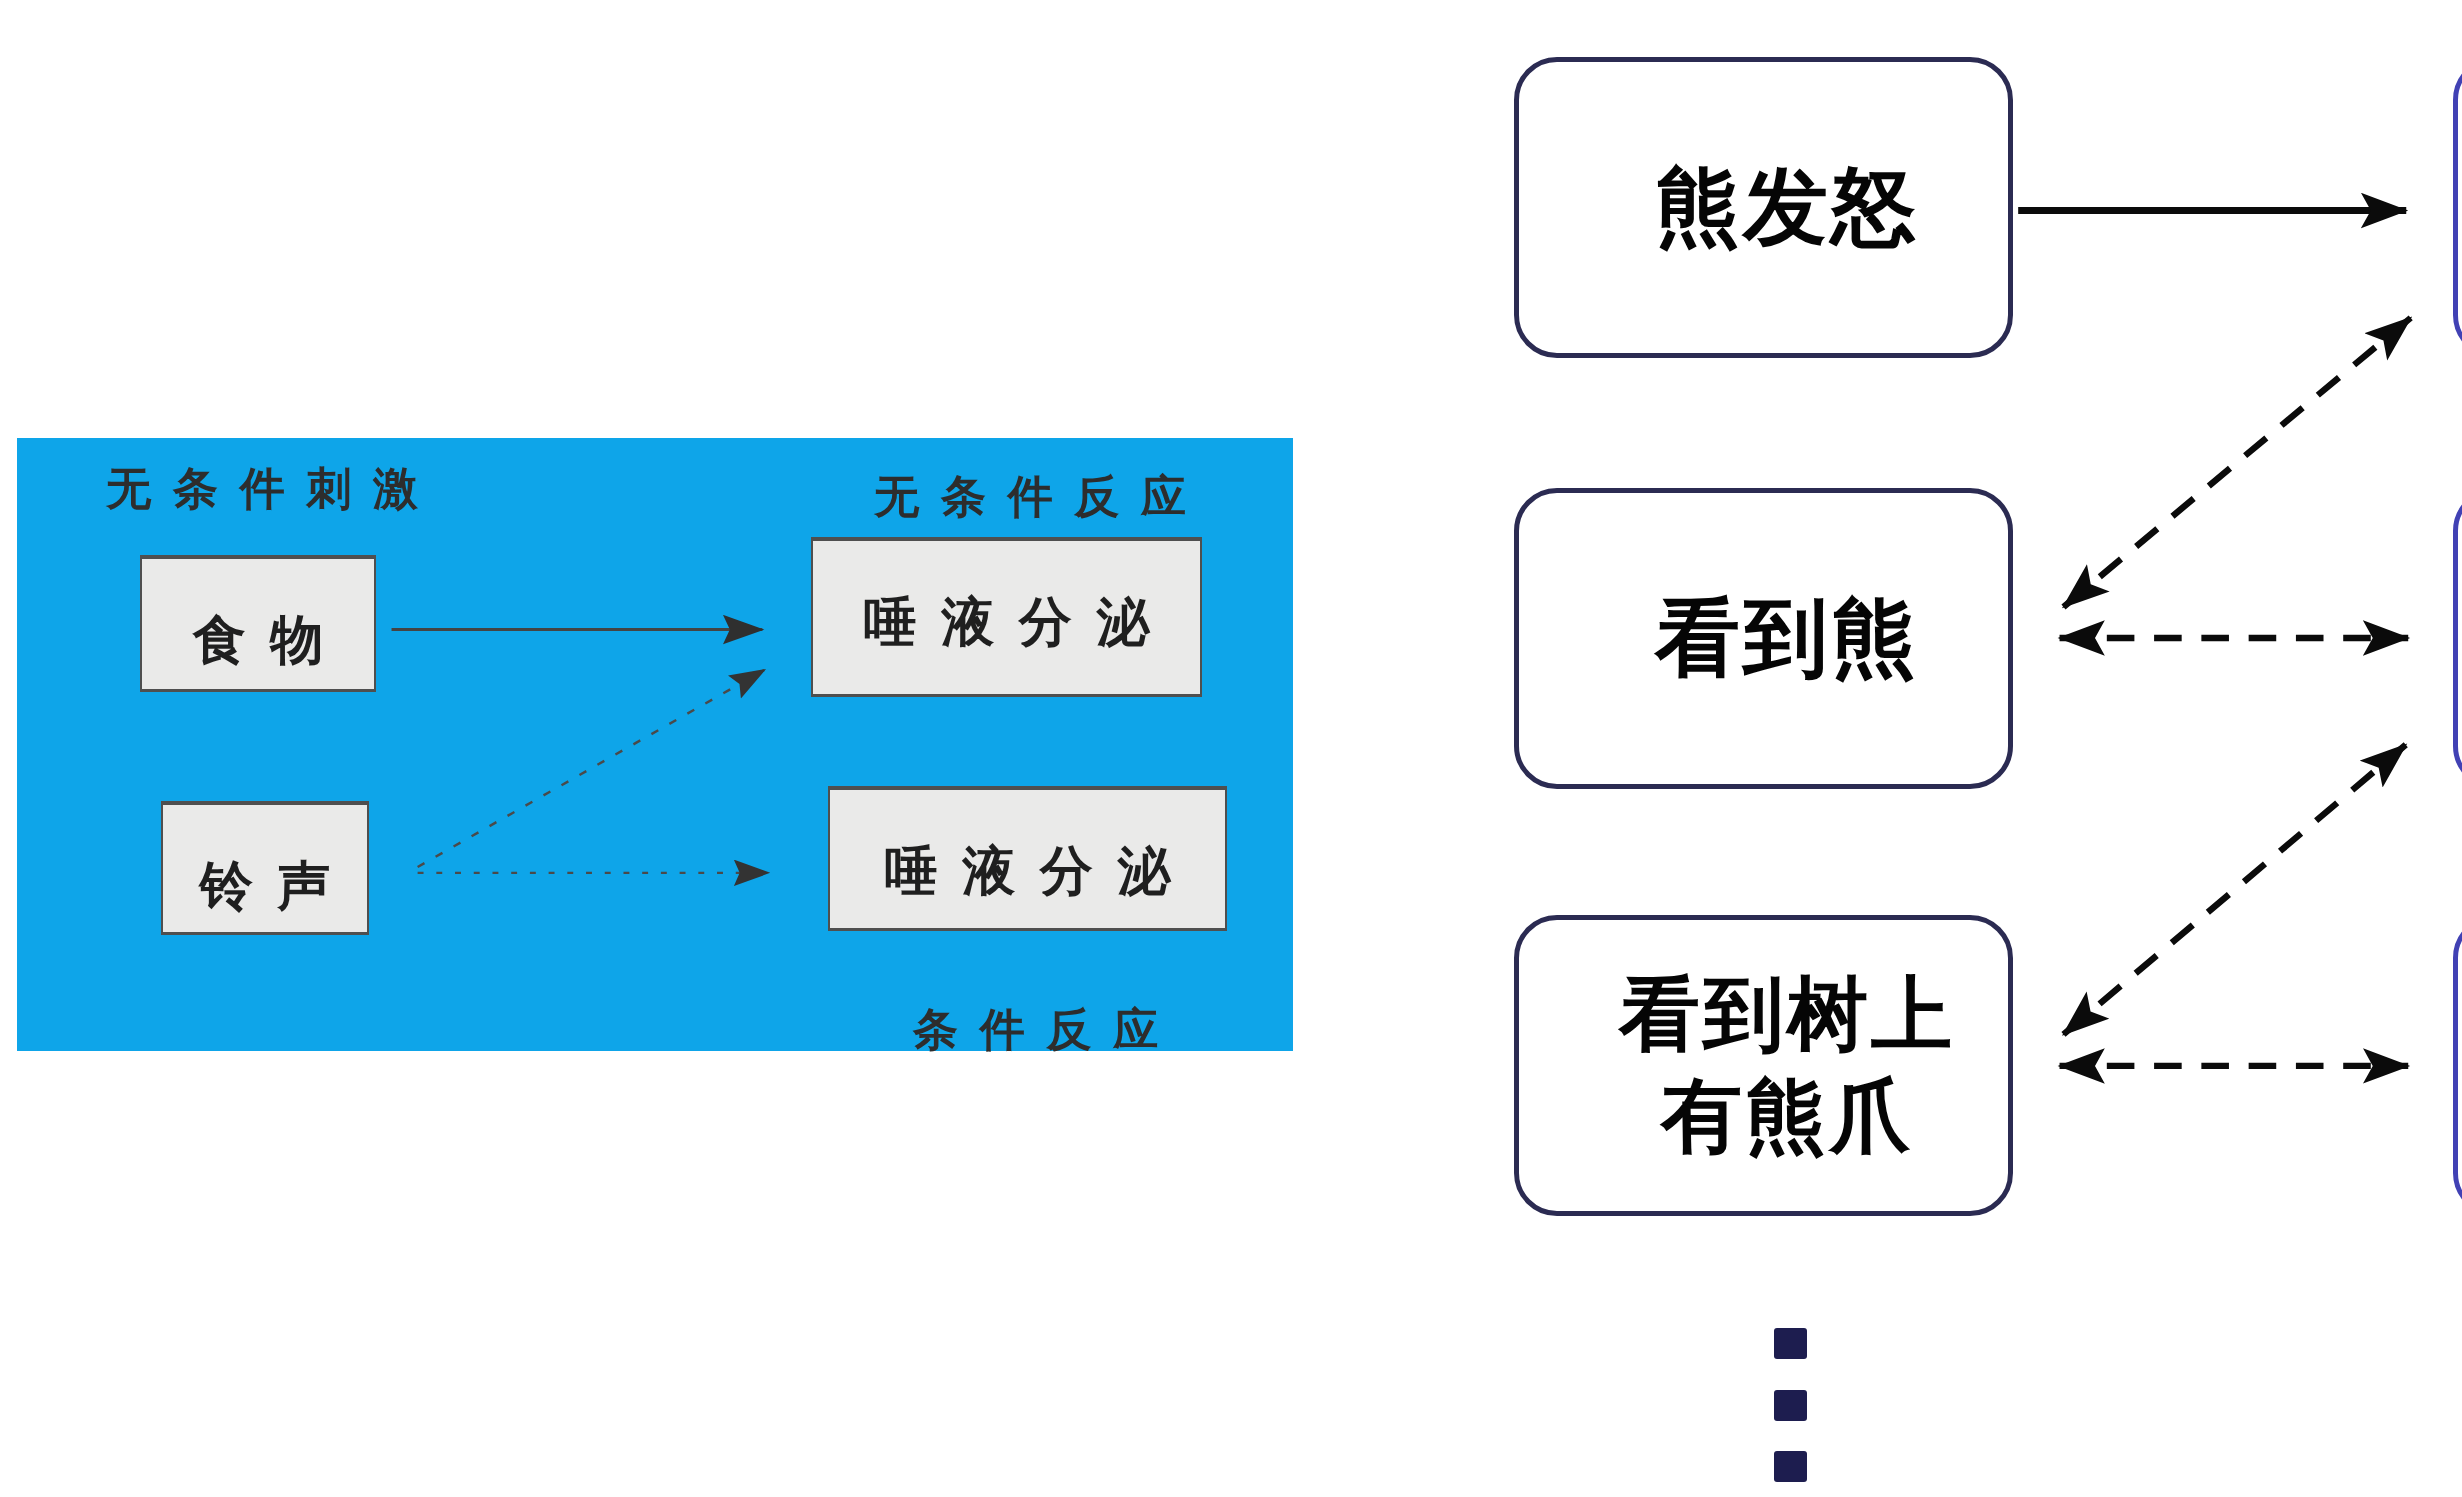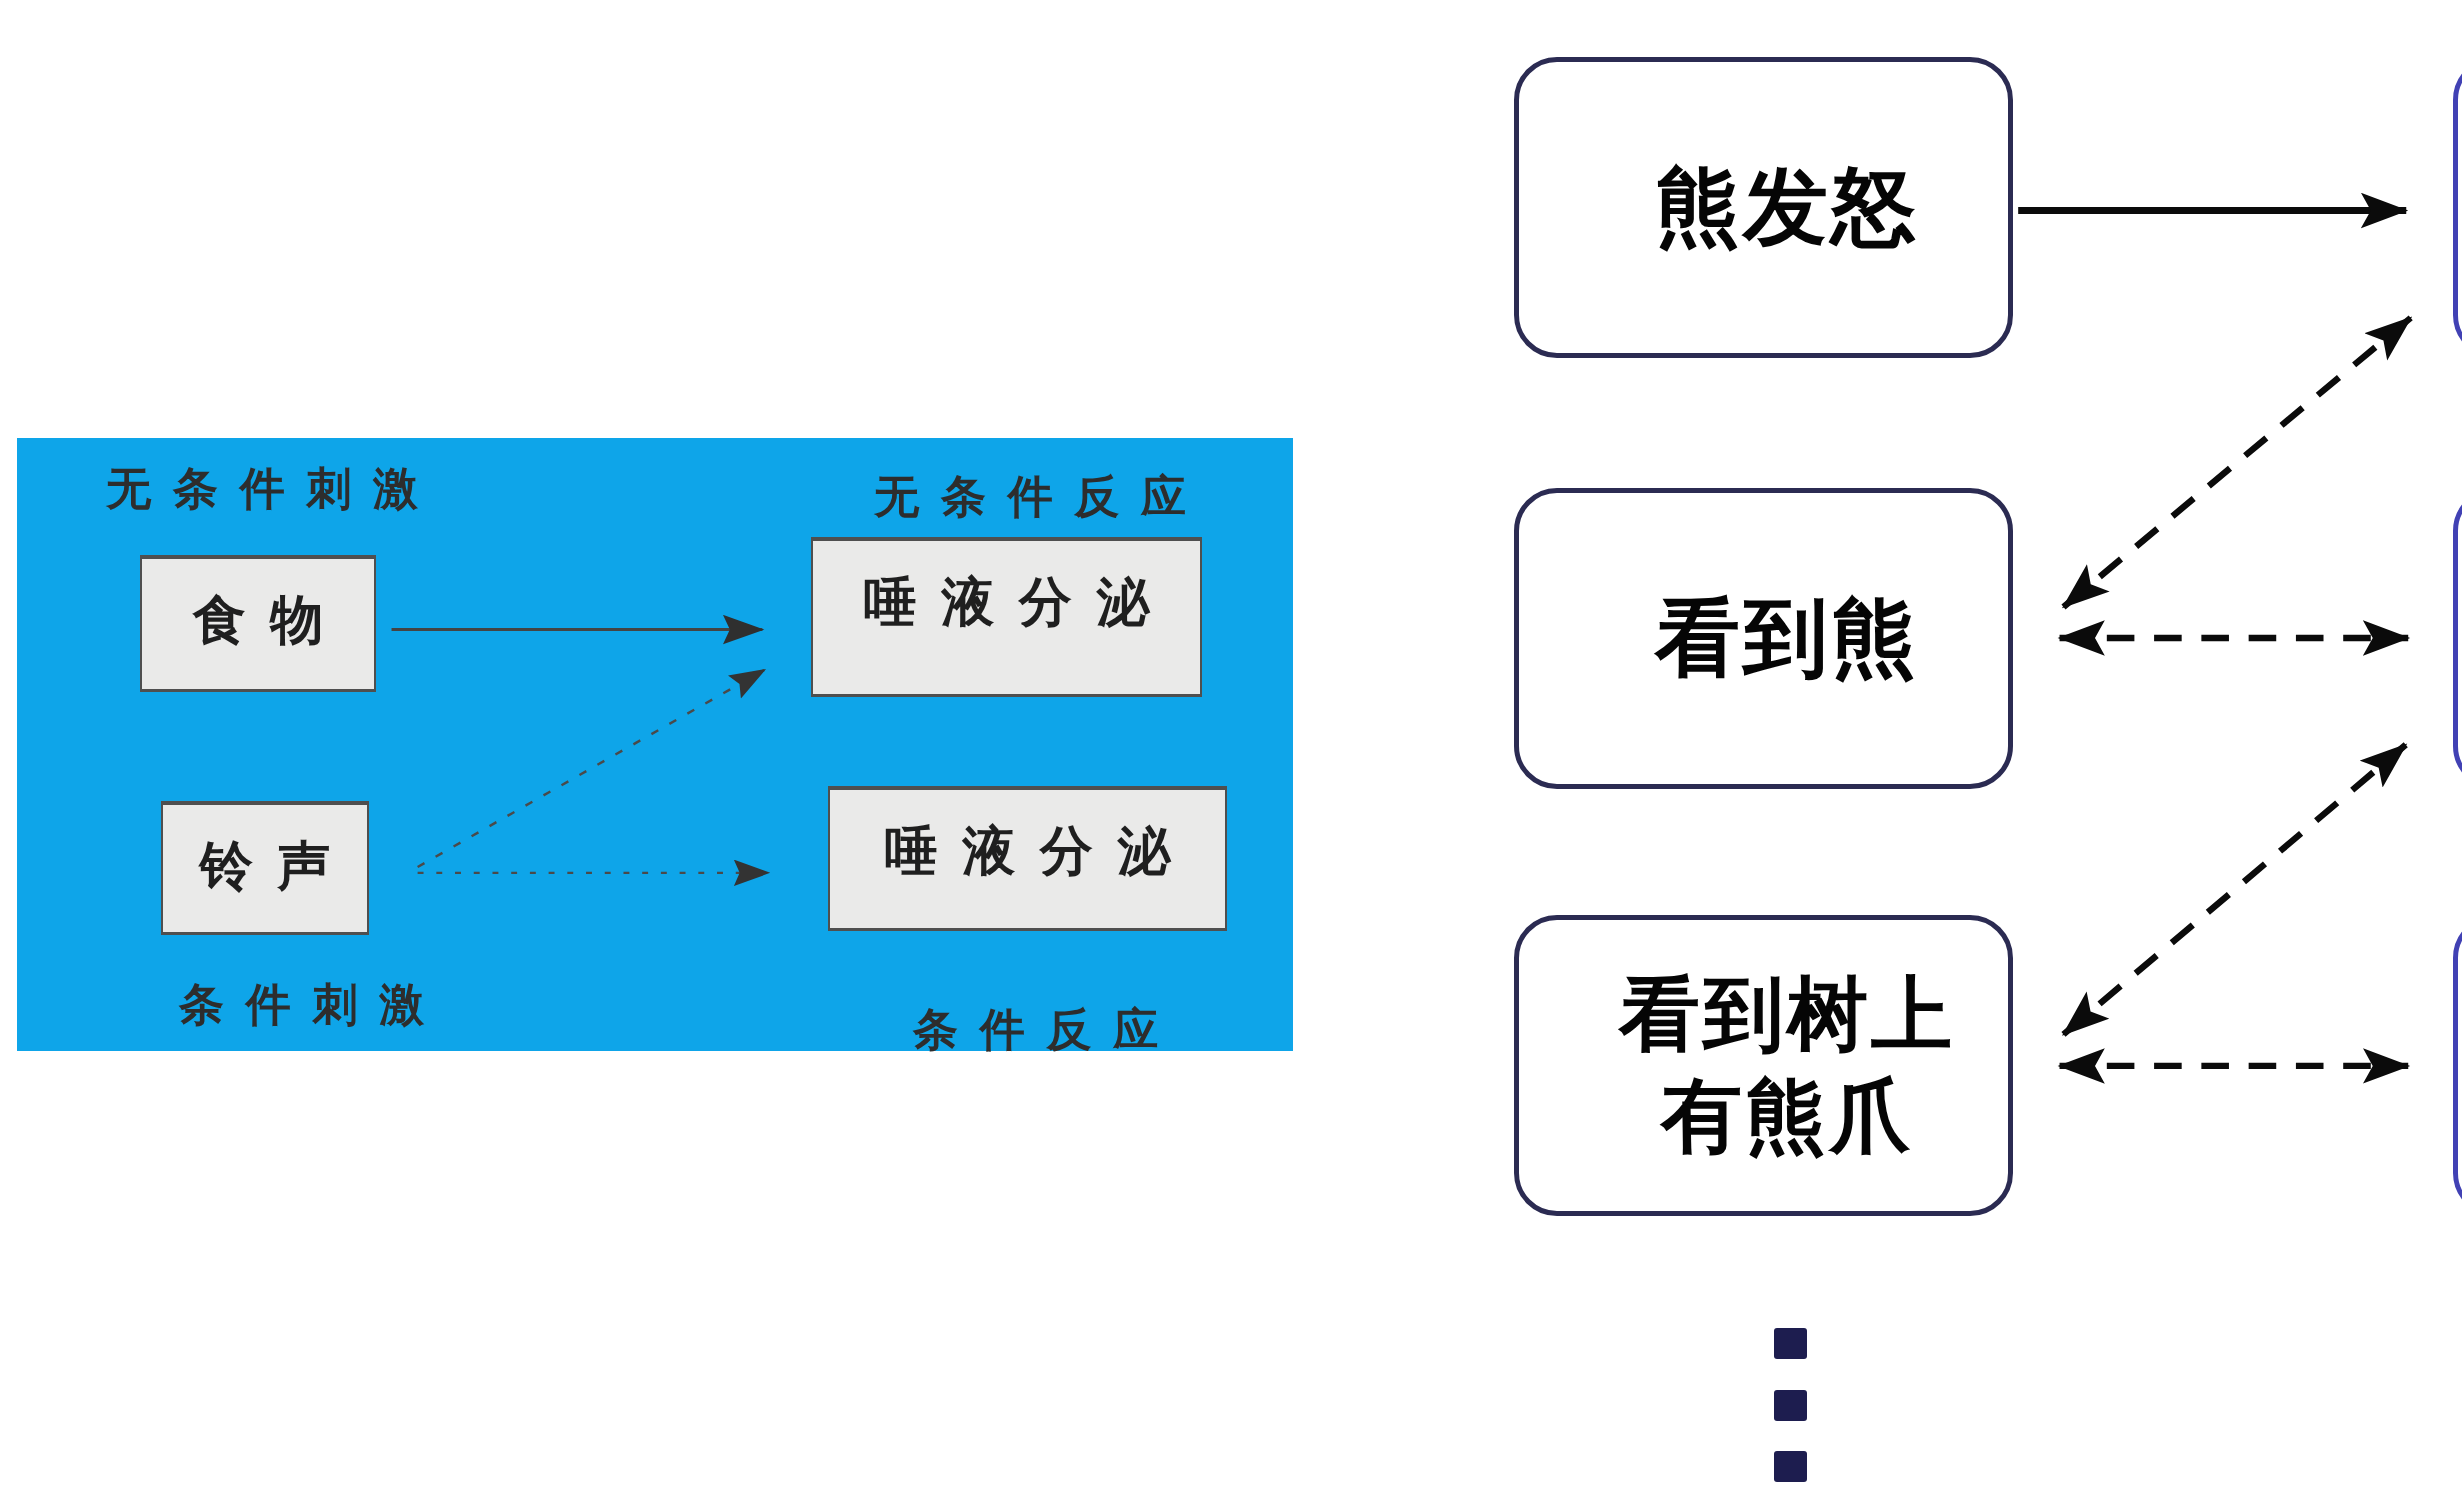--- a/index.html
+++ b/index.html
@@ -20,21 +20,21 @@
     font-size:45px;font-weight:700;color:#2d2d2d;
     letter-spacing:21.7px;white-space:nowrap;text-align:center;
   }
   .pbox{
     position:absolute;
     border:2.5px solid #4f4f4f;border-top-width:4.9px;border-bottom-width:3.9px;
     box-sizing:border-box;background:#eaeae9;
     text-align:center;
     font-size:53px;font-weight:700;color:#1f1f1f;letter-spacing:24.6px;
   }
-  .pbox .ptxt{display:block;padding-top:26px;padding-left:24.6px;}
+  .pbox .ptxt{display:block;padding-top:26px;padding-left:24.6px;margin-top:20px;}
   
   .rbox{
     position:absolute;width:499px;height:301px;box-sizing:border-box;
     border-radius:43px;background:#ffffff;
     display:flex;align-items:center;justify-content:center;flex-direction:column;
     font-size:85px;font-weight:700;color:#050505;letter-spacing:3px;
     text-align:center;line-height:1.25;
   }
   .navy{border:5.4px solid #2b2b52;padding-left:47px;}
   .blue{border:5.4px solid #4141b4;}
@@ -47,21 +47,20 @@
   svg.overlay{position:absolute;left:0;top:0;}
 </style>
 </head>
 <body>
 
 <div class="stage">
 
   <div class="panel">
     <div class="plabel" style="left:69px;top:20.7px;width:374px;">无条件刺激</div>
     <div class="plabel" style="left:837px;top:29px;width:374px;">无条件反应</div>
-    <div class="plabel" style="left:138px;top:537px;width:315px;">条件刺激</div>
     <div class="plabel" style="left:872px;top:537px;width:315px;margin-top:25px;">条件反应</div>
 
     <div class="pbox" style="left:123px;top:117px;width:236px;height:137px;">
       <span class="ptxt">食物</span>
     </div>
     <div class="pbox" style="left:794px;top:99px;width:391px;height:160px;">
       <span class="ptxt">唾液分泌</span>
     </div>
     <div class="pbox" style="left:144px;top:363px;width:208px;height:134px;">
       <span class="ptxt">铃声</span>

